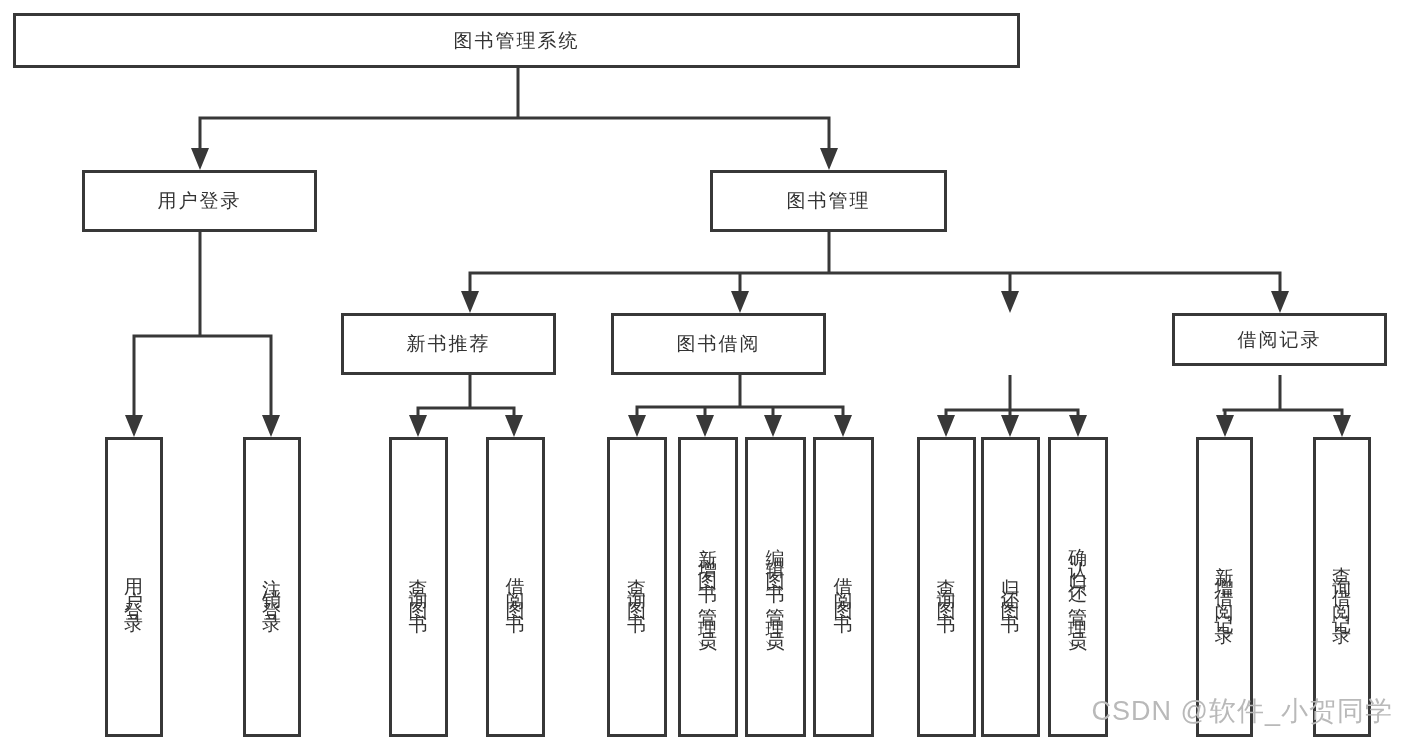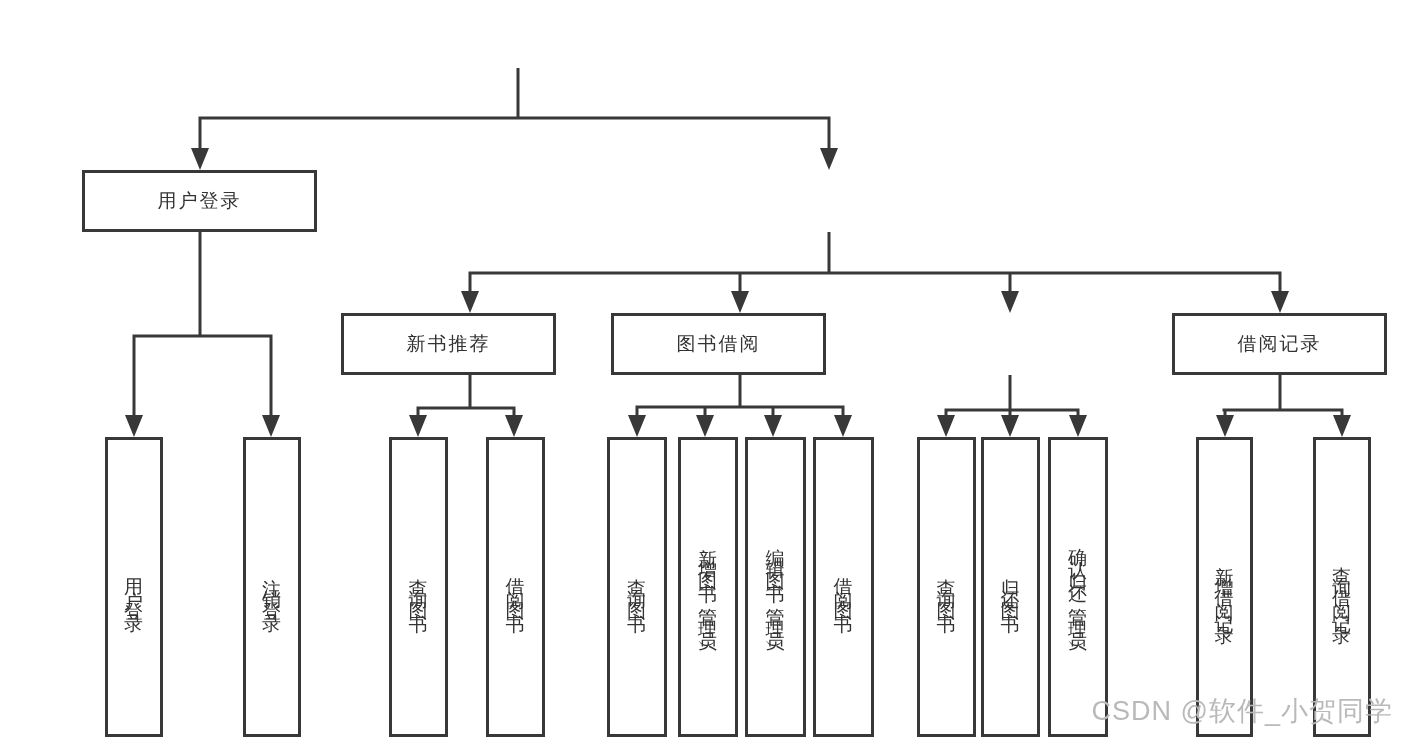--- a/index.html
+++ b/index.html
@@ -133,26 +133,28 @@
       M696 415 L714 415 L705 437 Z
       M764 415 L782 415 L773 437 Z
       M834 415 L852 415 L843 437 Z
       M937 415 L955 415 L946 437 Z
       M1001 415 L1019 415 L1010 437 Z
       M1069 415 L1087 415 L1078 437 Z
       M1216 415 L1234 415 L1225 437 Z
       M1333 415 L1351 415 L1342 437 Z"></path>
   </svg>
 
+  <div class="hbox" style="left:13px;top:13px;width:1007px;height:55px">图书管理系统</div>
 
   <div class="hbox" style="left:82px;top:170px;width:235px;height:62px">用户登录</div>
+  <div class="hbox" style="left:710px;top:170px;width:237px;height:62px">图书管理</div>
 
   <div class="hbox" style="left:341px;top:313px;width:215px;height:62px">新书推荐</div>
   <div class="hbox" style="left:611px;top:313px;width:215px;height:62px">图书借阅</div>
-  <div class="hbox" style="left:1172px;top:313px;width:215px;height:62px">借阅记录</div>
+  <div class="hbox" style="left:1172px;top:313px;width:215px;height:53px">借阅记录</div>
 
   <div class="vbox" style="left:105px;width:58px">
     <span>用户登录</span>
   </div>
   <div class="vbox" style="left:243px;width:58px">
     <span>注销登录</span>
   </div>
 
   <div class="vbox" style="left:389px;width:59px">
     <span>查询图书</span>

